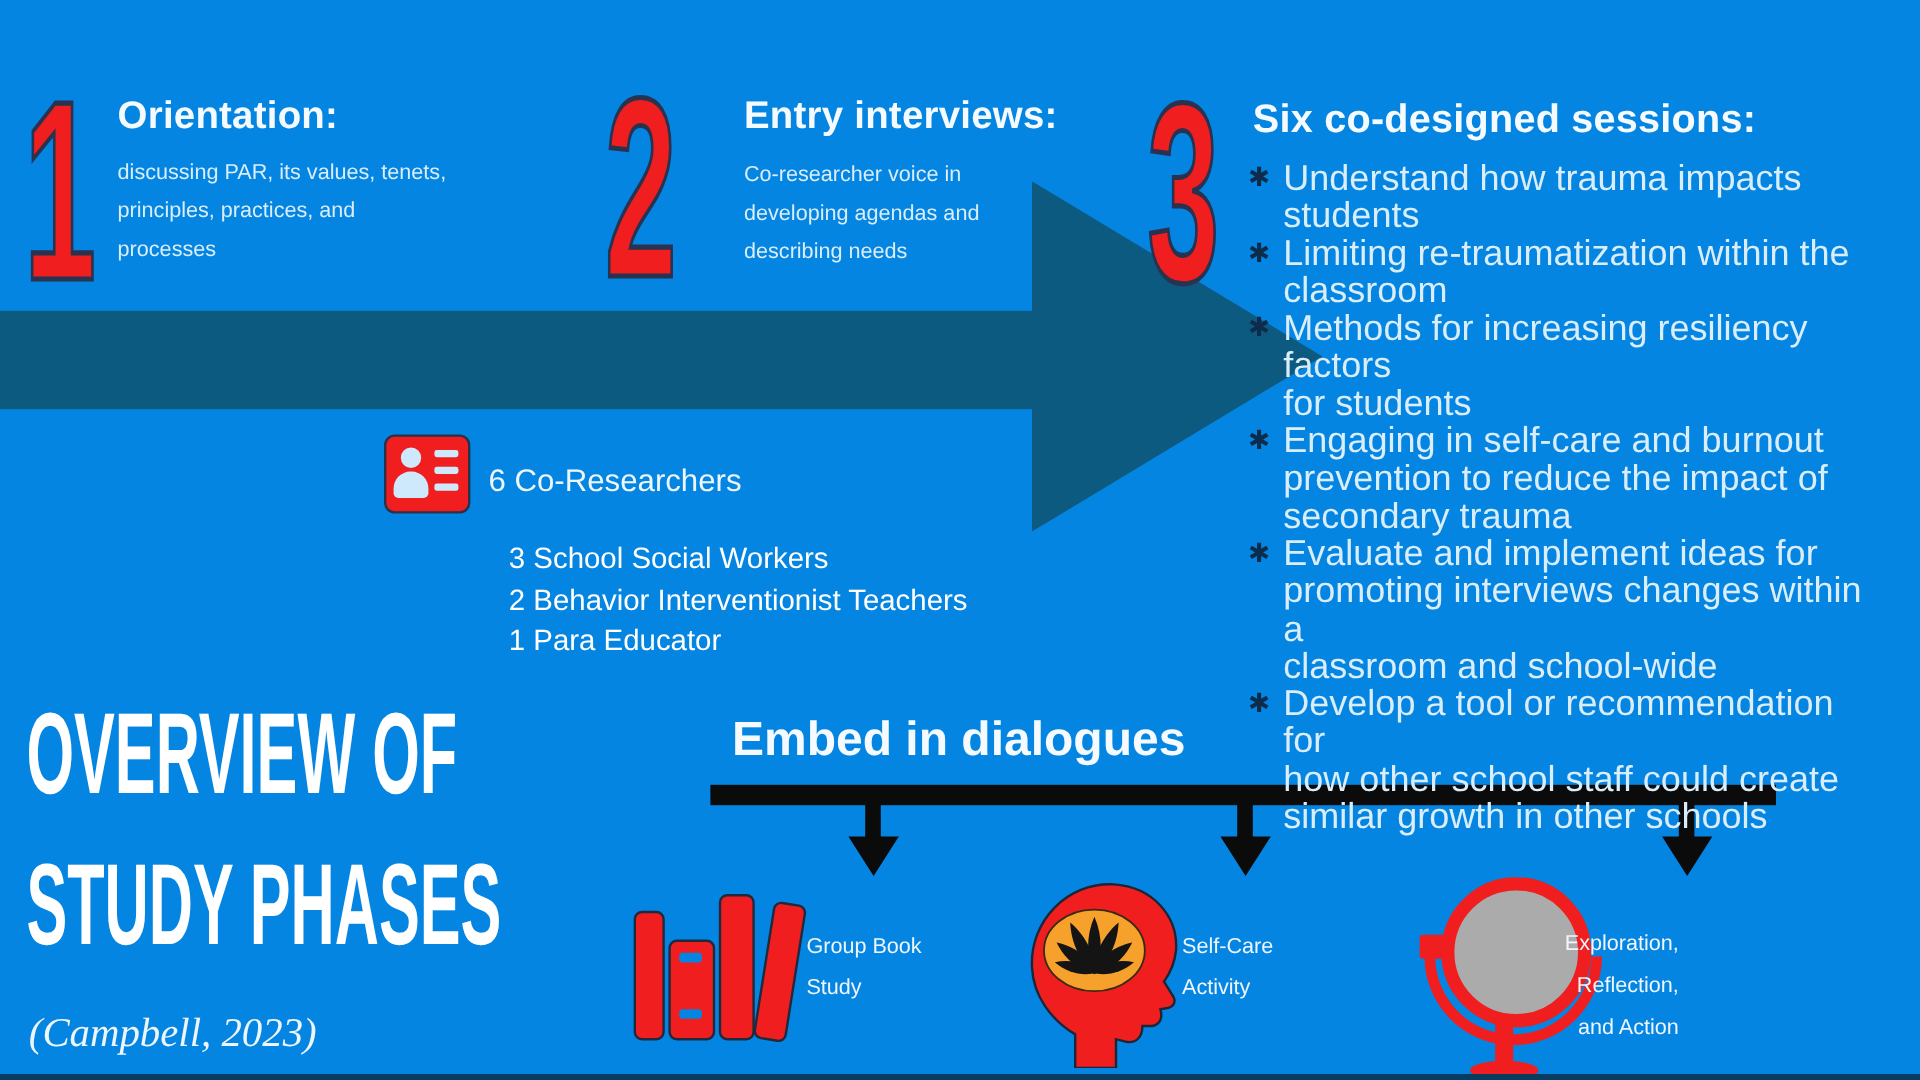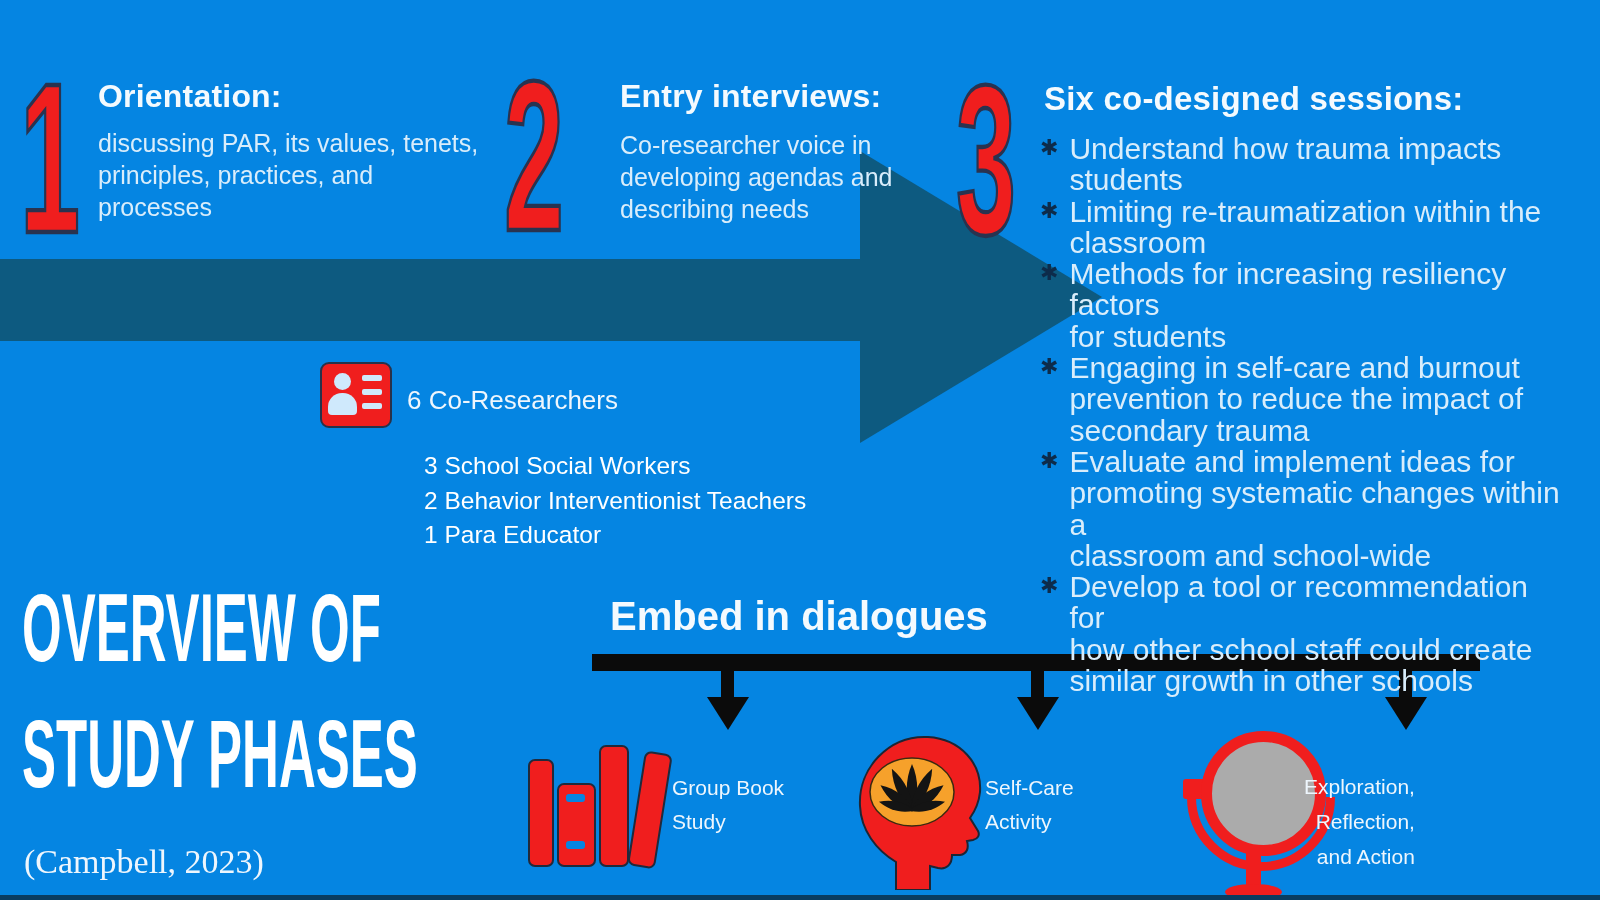--- a/index.html
+++ b/index.html
@@ -18,21 +18,21 @@
        transform-origin:top left;z-index:3;}
   #num1{left:20px;top:52px;}
   #num2{left:504px;top:50px;}
   #num3{left:956px;top:54px;}
 
   .phase-title{font-size:32px;font-weight:600;color:#f4fafe;z-index:3;letter-spacing:.2px;}
   #title1{left:98px;top:78px;}
   #title2{left:620px;top:78px;}
   #title3{left:1044px;top:80px;font-size:33px;}
 
-  .phase-body{font-size:25px;line-height:32px;color:#d9edfb;white-space:pre-line;z-index:3;}
+  .phase-body{font-size:18px;line-height:32px;color:#d9edfb;white-space:pre-line;z-index:3;}
   #body1{left:98px;top:127px;}
   #body2{left:620px;top:129px;}
 
   #bullets{left:1040px;top:133px;width:520px;list-style:none;margin:0;padding:0;z-index:3;}
   #bullets li{display:flex;gap:11px;}
   .ast{color:#0d2b4a;font-size:22px;flex:0 0 18px;padding-top:2px;}
   .btext{font-size:30px;line-height:31.3px;color:#d9edfb;white-space:pre-line;}
 
   
   .idcard{left:320px;top:362px;width:68px;height:62px;background:#f01e1e;
@@ -44,21 +44,21 @@
   .idcard .bar{position:absolute;left:40px;width:20px;height:6px;background:#cfe9fc;border-radius:2px;}
   .idcard .b1{top:11px;} .idcard .b2{top:25px;} .idcard .b3{top:39px;}
   #coresearchers-heading{left:407px;top:385px;font-size:26px;font-weight:500;color:#eef6fd;z-index:3;}
   #breakdown{left:424px;top:449px;z-index:3;}
   #breakdown .bd-line{font-size:24.5px;line-height:34.5px;color:#ffffff;}
 
   
   .big-line{left:22px;font-size:60px;font-weight:800;color:#ffffff;line-height:1;
             transform:scale(0.85,1.6);transform-origin:top left;white-space:nowrap;z-index:3;}
   #big1{top:581px;} #big2{top:707px;}
-  #citation{left:24px;top:843px;font-size:34px;
+  #citation{left:24px;top:843px;font-size:34px;font-style:italic;
             font-family:"Liberation Serif",serif;color:#eef6fd;z-index:3;}
 
   
   #dlg-heading{left:610px;top:594px;font-size:40px;font-weight:600;color:#f4fafe;z-index:3;}
   .tl-bar{left:592px;top:654px;width:888px;height:17px;background:#0b0b0b;z-index:2;}
   .tl-stem{top:670px;width:13px;height:28px;background:#0b0b0b;z-index:2;}
   .tl-head{top:697px;width:0;height:0;border-left:21px solid transparent;
            border-right:21px solid transparent;border-top:33px solid #0b0b0b;z-index:2;}
   #stem1{left:721px;} #head1{left:707px;}
   #stem2{left:1031px;} #head2{left:1017px;}
@@ -67,21 +67,21 @@
   
   .books{left:528px;top:745px;width:132px;height:122px;z-index:3;}
   .book{position:absolute;background:#f01e1e;border:2px solid #202a3c;border-radius:7px;}
   .bk1{left:0;top:14px;width:22px;height:104px;}
   .bk2{left:29px;top:38px;width:35px;height:80px;}
   .bk3{left:71px;top:0;width:26px;height:118px;}
   .bk4{left:99px;top:4px;width:24px;height:112px;transform:rotate(9deg);transform-origin:bottom left;}
   .slot{position:absolute;left:7px;width:19px;height:8px;background:#0585e2;border-radius:3px;}
   .s1{top:9px;} .s2{top:56px;}
 
-  .dlg-label{font-size:21px;line-height:34px;color:#eef6fd;white-space:pre-line;z-index:3;}
+  .dlg-label{font-size:18px;line-height:34px;color:#eef6fd;white-space:pre-line;z-index:3;}
   #label-book{left:672px;top:771px;}
   #label-care{left:985px;top:771px;}
   #label-explore{left:1304px;top:769px;line-height:35px;text-align:right;}
 
   .head-svg{left:848px;top:720px;z-index:3;}
 
   
   .mirror{left:1183px;top:723px;width:142px;height:177px;z-index:3;}
   .mir-arc{position:absolute;left:4px;top:0;width:130px;height:130px;border:9px solid #f01e1e;
            border-radius:50%;clip-path:inset(50% 0 0 0);}
@@ -139,21 +139,21 @@
       <li>
         <span class="ast">✱</span>
         <span class="btext">Engaging in self-care and burnout
 prevention to reduce the impact of
 secondary trauma</span>
       </li>
 
       <li>
         <span class="ast">✱</span>
         <span class="btext">Evaluate and implement ideas for
-promoting systematic changes within a
+promoting interviews changes within a
 classroom and school-wide</span>
       </li>
 
       <li>
         <span class="ast">✱</span>
         <span class="btext">Develop a tool or recommendation for
 how other school staff could create
 similar growth in other schools</span>
       </li>
     </ul>

